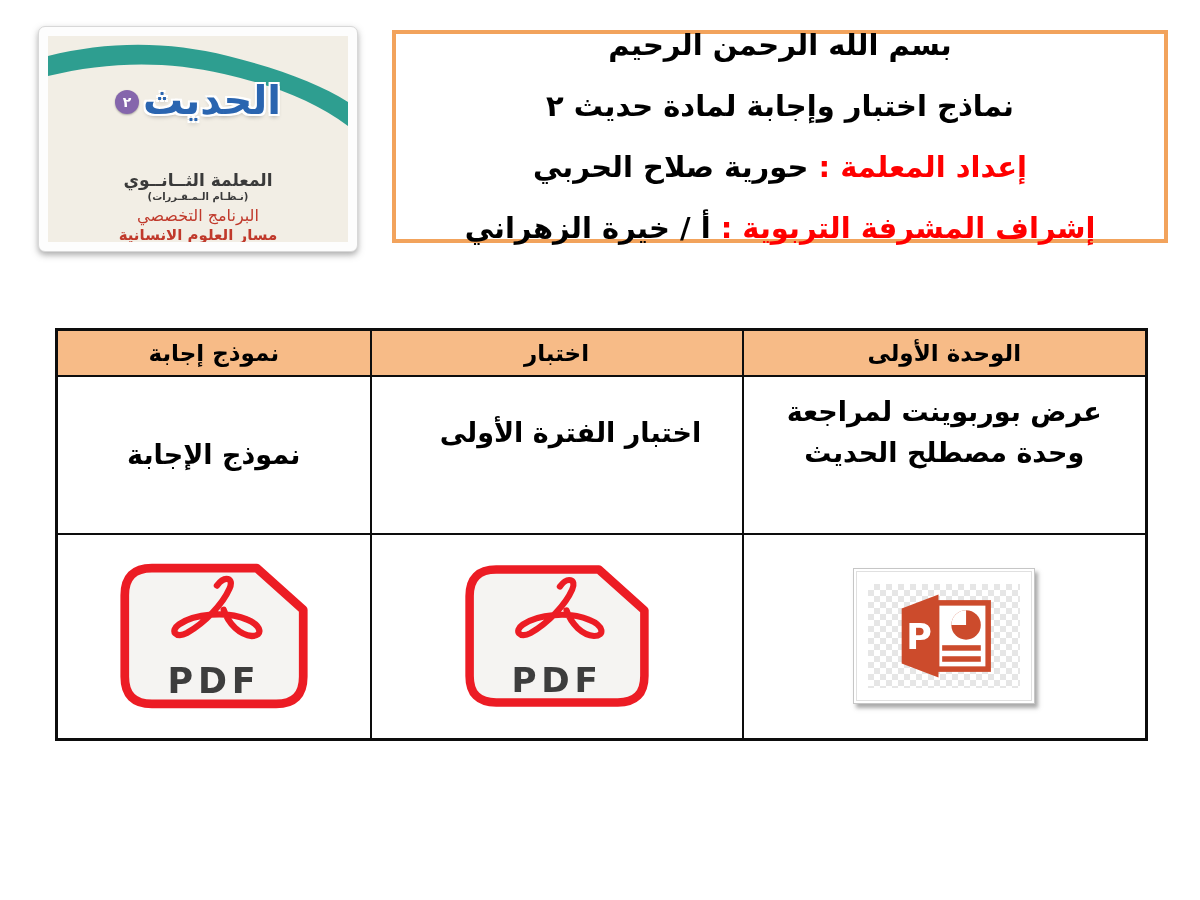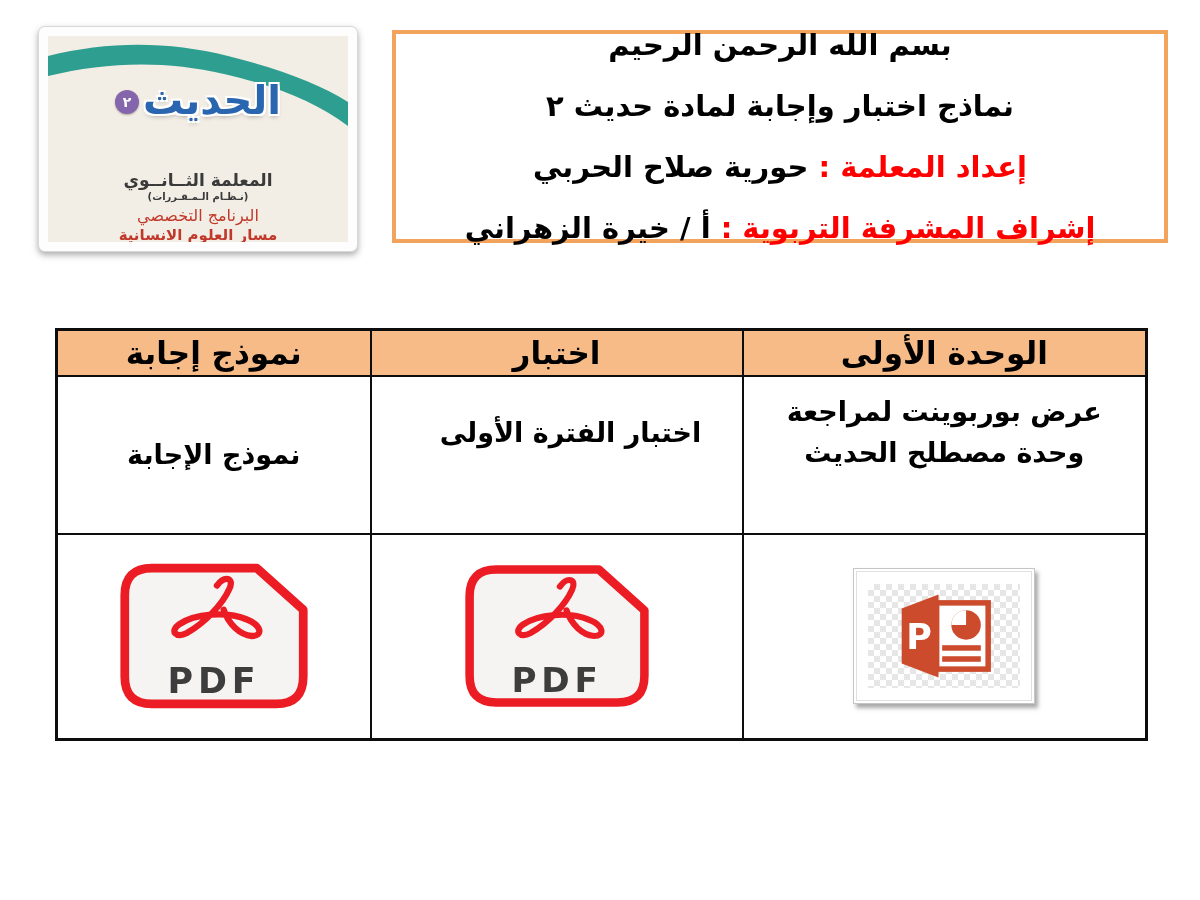--- a/index.html
+++ b/index.html
@@ -56,21 +56,21 @@
     position:absolute; left:55px; top:328px;
     border-collapse:collapse; table-layout:fixed;
     border:3px solid #0d0d0d;
   }
   .main-table td {
     border:2px solid #0d0d0d; text-align:center; vertical-align:middle;
     background:#ffffff; overflow:hidden;
   }
   .main-table tr.thead td {
     background:#f7bb87; height:46px;
-    font-size:31px; font-weight:bold; color:#000000;
+    font-size:23px; font-weight:bold; color:#000000;
   }
   .main-table tr.row-titles td { height:158px; font-size:27px; font-weight:bold; }
   .main-table tr.row-icons  td { height:206px; }
   td.cell-unit { vertical-align:top; padding-top:14px; line-height:1.55; }
   .lift { transform:translateY(-22px);padding-left:28px; }
 
   
   .pdf-icon { display:block; margin:0 auto; }
 
   

